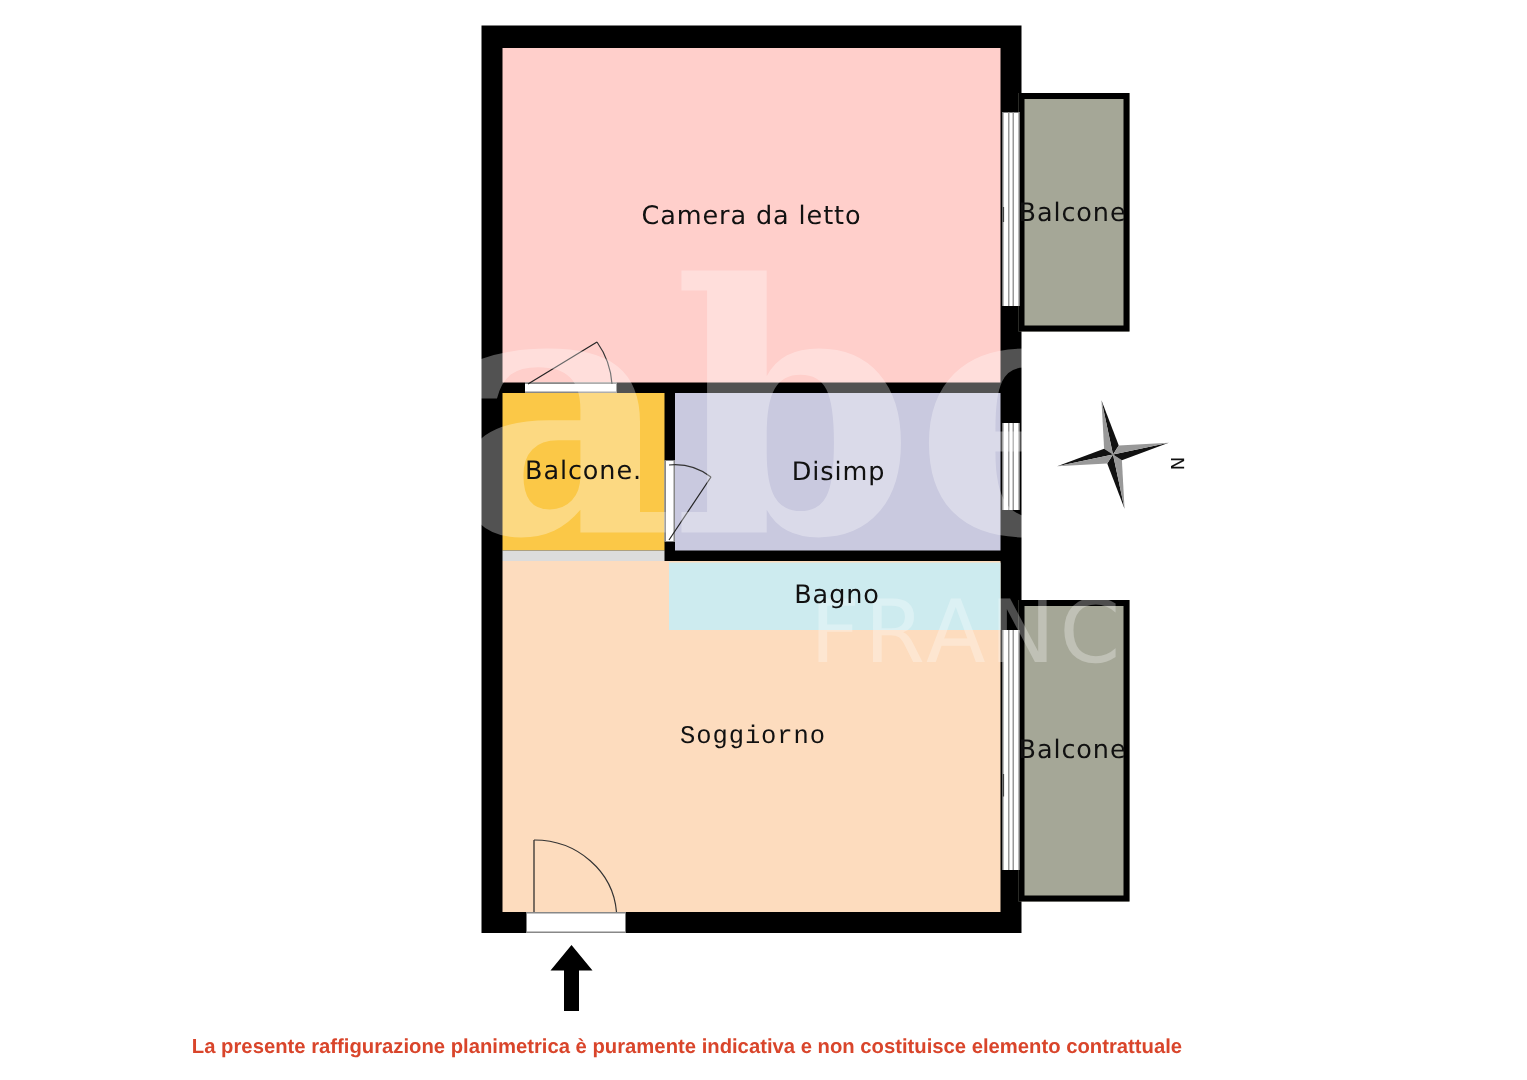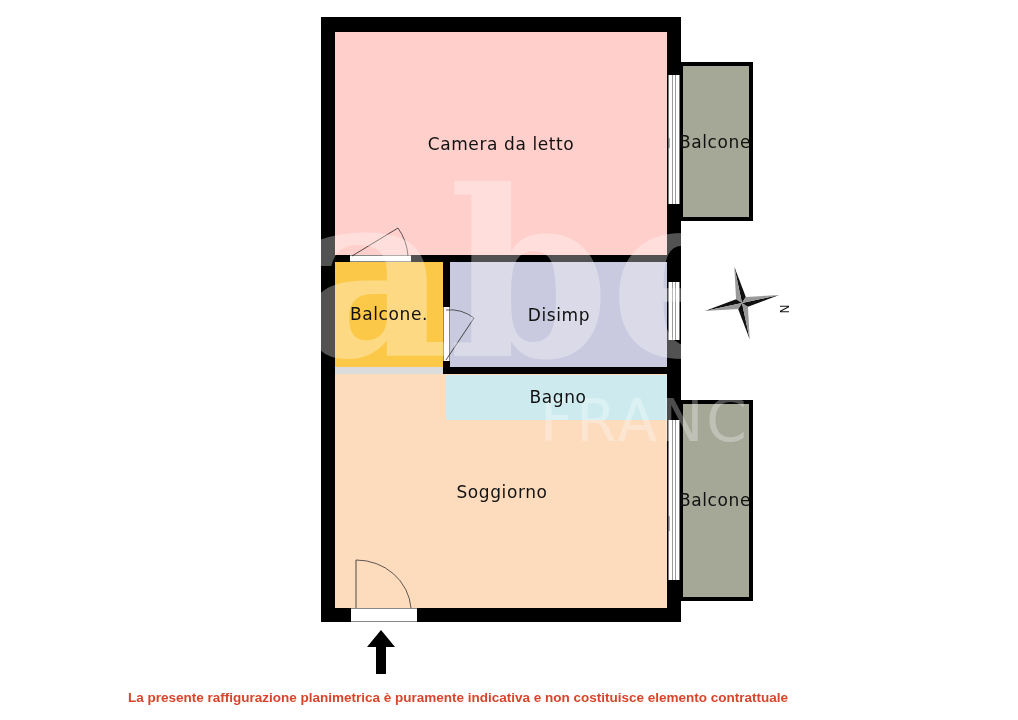--- a/index.html
+++ b/index.html
@@ -56,21 +56,21 @@
     <line x1="669" y1="516" x2="669" y2="531" stroke="#444" stroke-width="0.8"></line>
   </svg>
 
   <div class="watermark" style="left:300px;top:160px;font-size:230px;line-height:230px;">abe</div>
   <div class="watermark2" style="left:540px;top:392px;font-size:58px;line-height:58px;">FRANCH</div>
 
   <div class="label" style="left:501px;top:144px;">Camera da letto</div>
   <div class="label" style="left:389px;top:314px;">Balcone.</div>
   <div class="label" style="left:559px;top:315px;">Disimp</div>
   <div class="label" style="left:558px;top:397px;">Bagno</div>
-  <div class="label" style="left:502px;top:492px;">Soggiorno</div>
+  <div class="label" style="left:502px;top:492px;font-family:Liberation Mono, monospace;">Soggiorno</div>
   <div class="label" style="left:715px;top:142px;">Balcone</div>
   <div class="label" style="left:715px;top:500px;">Balcone</div>
 
   <svg class="abs" style="left:700px;top:262px;" width="100" height="84" viewBox="0 0 100 84">
     <g transform="translate(42,41) rotate(-12)">
       <polygon points="0,-37 5,-5 0,0" fill="#111"></polygon>
       <polygon points="0,-37 -5,-5 0,0" fill="#999"></polygon>
       <polygon points="0,37 -5,5 0,0" fill="#111"></polygon>
       <polygon points="0,37 5,5 0,0" fill="#999"></polygon>
       <polygon points="-38,0 -5,-5 0,0" fill="#111"></polygon>

